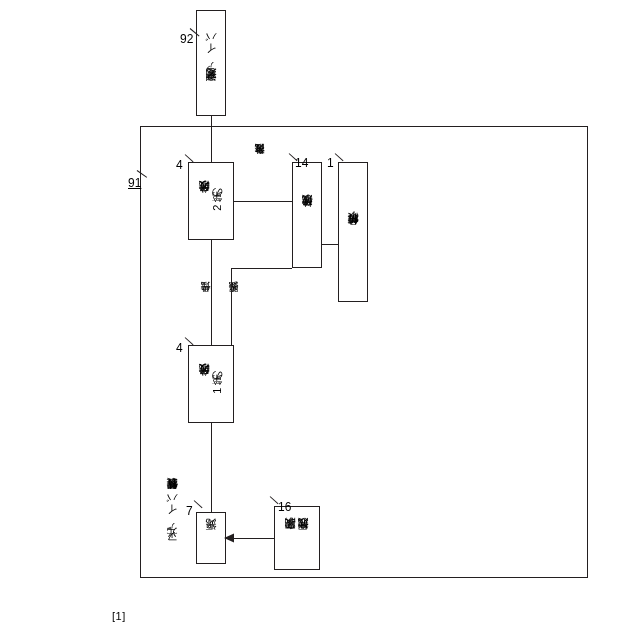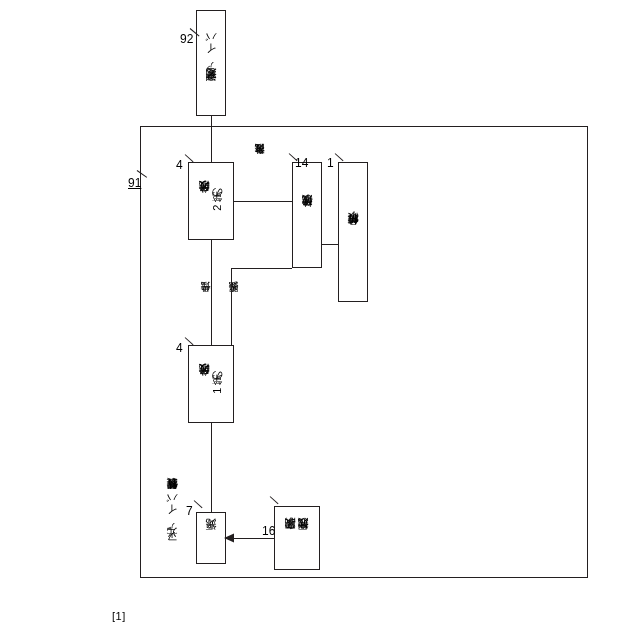--- a/index.html
+++ b/index.html
@@ -154,21 +154,21 @@
   <div class="abs leader" style="left:194px; top:500px; width:11px; height:1px; transform: rotate(42deg); transform-origin: left center;"></div>
 
   <div class="abs line-v" style="left:211px; top:423px; height:89px;"></div>
 
   <div class="abs box" style="left:274px; top:506px; width:46px; height:64px;">
     <div style="display:flex; flex-direction:row-reverse;">
       <div class="vtext vtext-rot">光周波数</div>
       <div class="vtext vtext-rot">変調手段</div>
     </div>
   </div>
-  <div class="abs ref-num" style="left:262px; top:500px;margin-top:24px;">16</div>
+  <div class="abs ref-num" style="left:278px; top:500px;">16</div>
   <div class="abs leader" style="left:270px; top:496px; width:11px; height:1px; transform: rotate(42deg); transform-origin: left center;"></div>
 
   <div class="abs line-h" style="left:232px; top:538px; width:42px;"></div>
   <svg class="abs" style="left:224px; top:532px;" width="12" height="12" viewBox="0 0 12 12">
     <polygon points="0,6 10,1.5 10,10.5" fill="#231f20"></polygon>
   </svg>
 
 </div>
 
 </body></html>

